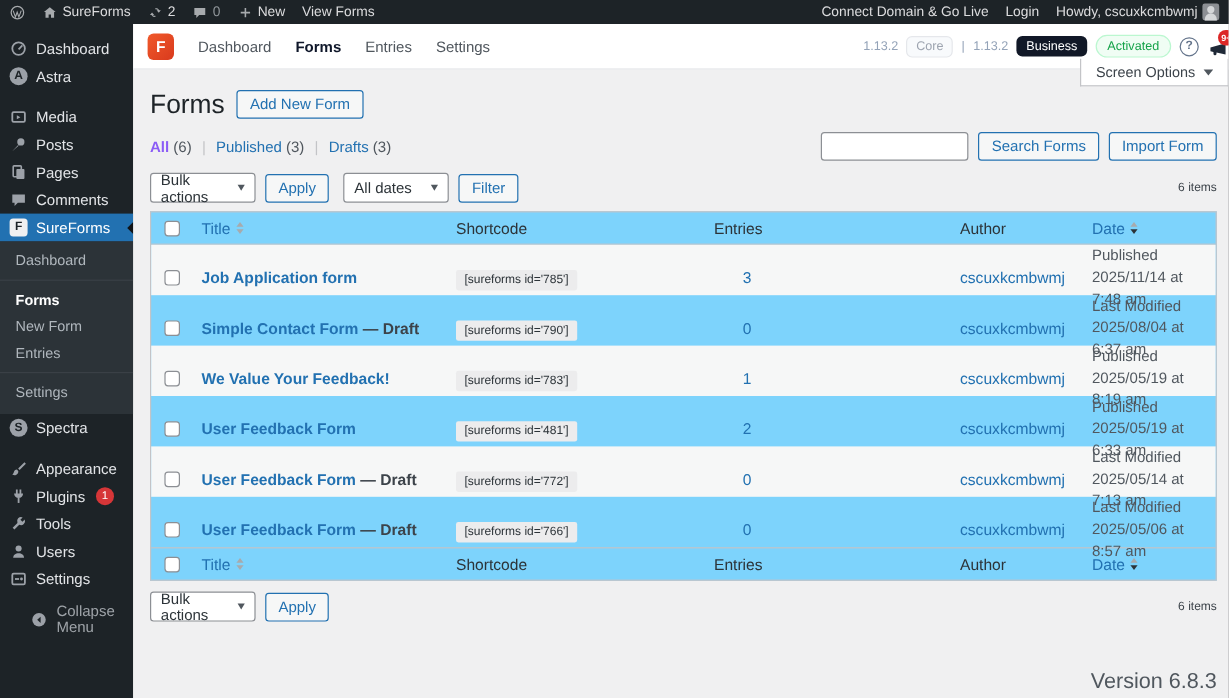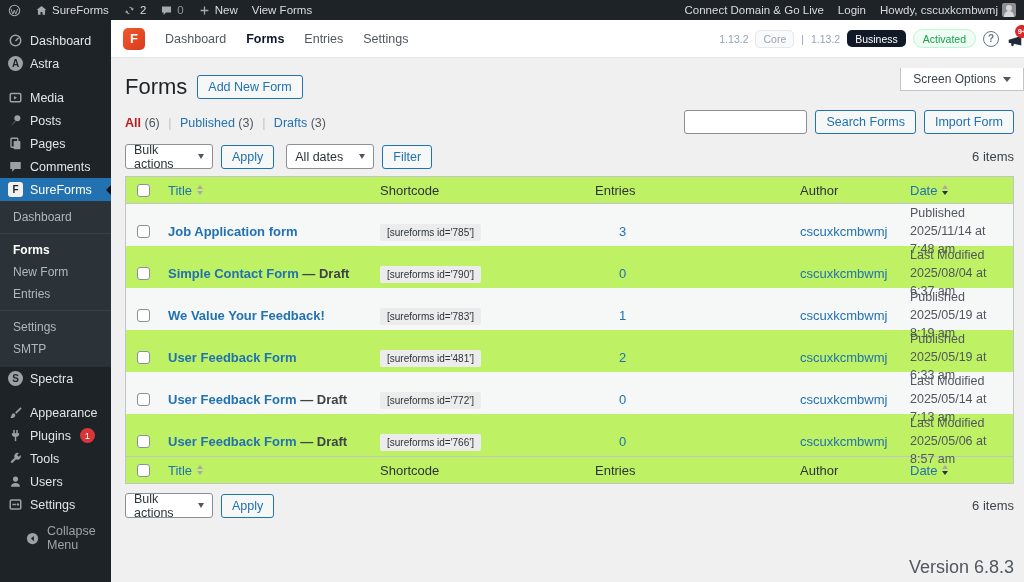--- a/index.html
+++ b/index.html
@@ -54,49 +54,49 @@
   .pill-core { background:#f8fafc; border:1px solid #e5e7eb; color:#9ca3af; border-radius:5px; padding:2px 7px; }
   .pill-business { background:#111827; color:#fff; border-radius:5px; padding:2.5px 8px;text-align:center; }
   .pill-activated { background:#f0fdf4; border:1px solid #bbf7d0; color:#16a34a; border-radius:999px; padding:2.5px 9px; }
   .help-circle { width:16px; height:16px; border-radius:50%; border:1.5px solid #64748b; color:#64748b;
     font-size:10px; font-weight:bold; display:flex; align-items:center; justify-content:center; }
   .megaphone-wrap { position:relative; width:20px; height:20px; }
   .megaphone-wrap svg { width:18px; height:18px; fill:#1f2937; margin-top:3px; }
   .notif-badge { position:absolute; top:-4px; right:-3px; min-width:14px; height:13px; border-radius:8px;
     background:#dc2626; color:#fff; font-size:7.5px; font-weight:bold; display:flex; align-items:center; justify-content:center; padding:0 2px; }
 
-  .screen-options { position:absolute; top:48px; right:0; background:#fff; border:1px solid #c3c4c7; border-top:none;
+  .screen-options { position:absolute; top:29px; right:0; background:#fff; border:1px solid #c3c4c7; border-top:none;
     padding:4px 12px; font-size:12px; color:#3c434a; display:flex; gap:7px; align-items:center; z-index:5; cursor:pointer; }
   .tri-down { width:0; height:0; border-left:4px solid transparent; border-right:4px solid transparent; border-top:5px solid #50575e; }
 
   
   .content { padding:12px 10px 0 14px; flex:1; position:relative; }
   .title-row { display:flex; align-items:center; gap:10px; margin:4px 0 10px; }
   .page-title { font-size:22px; font-weight:400; color:#1d2327; }
   .btn { background:#f6f7f7; border:1px solid #2271b1; color:#2271b1; border-radius:3px; font-size:12.5px;
     padding:4px 10px; font-family:"Liberation Sans",sans-serif; cursor:pointer; white-space:nowrap; }
   .filter-search-row { display:flex; justify-content:space-between; align-items:flex-end; margin-bottom:10px; }
   .subsubsub { font-size:12.5px; color:#50575e; padding-bottom:4px; }
   .subsubsub a { color:#2271b1; text-decoration:none; cursor:pointer; }
-  .subsubsub .current-filter { color:#b91c1c; font-weight:bold; }
+  .subsubsub .current-filter { color:#8b5cf6; font-weight:bold; }
   .subsubsub .count { color:#50575e; }
   .subsubsub .sep { color:#c3c4c7; margin:0 5px; }
   .search-group { display:flex; gap:8px; align-items:center; }
   .search-input { width:123px; height:24px; border:1px solid #8c8f94; border-radius:3px; background:#fff;
     font-size:12.5px; padding:0 6px; font-family:"Liberation Sans",sans-serif; }
   .bulk-row { display:flex; align-items:center; gap:8px; margin-bottom:7px; }
   .select { height:25px; background:#fff; border:1px solid #8c8f94; border-radius:3px; font-size:12.5px; color:#2c3338;
     display:inline-flex; align-items:center; gap:14px; padding:0 8px; cursor:pointer; }
   .select .tri-down { border-top-color:#50575e; border-left-width:3.5px; border-right-width:3.5px; }
   .sel-bulk { width:88px; justify-content:space-between; }
   .sel-dates { width:88px; justify-content:space-between; margin-left:4px; }
-  .items-count { margin-left:auto; font-size:13px; color:#3c434a; }
-
-  
-  .list-table { background:#bef264; border:1px solid #c3c4c7; }
+  .items-count { margin-left:auto; font-size:10px; color:#3c434a; }
+
+  
+  .list-table { background:#7dd3fc; border:1px solid #c3c4c7; }
   .thead, .tfoot, .trow { display:grid; grid-template-columns:34px 212px 215px 205px 110px 1fr; align-items:center; }
   .thead { height:27px; border-bottom:1px solid #c3c4c7; }
   .tfoot { height:27px; border-top:1px solid #c3c4c7; }
   .trow { height:42px; }
   .trow.alt { background:#f6f7f7; }
   .cell { padding-left:8px; font-size:13px; color:#2c3338; }
   .cb-cell { display:flex; justify-content:center; padding-left:0; }
   .checkbox { width:13px; height:13px; border:1px solid #8c8f94; border-radius:3px; background:#fff; cursor:pointer; }
   .col-link { color:#2271b1; text-decoration:none; cursor:pointer; display:inline-flex; align-items:center; gap:5px; }
   .sort-arrows { display:inline-flex; flex-direction:column; gap:2px; }
@@ -212,21 +212,20 @@
         <span>SureForms</span>
       </div>
       <div class="submenu">
         <div class="sm-item"><span>Dashboard</span></div>
         <div class="sm-sep"></div>
         <div class="sm-item current"><span>Forms</span></div>
         <div class="sm-item"><span>New Form</span></div>
         <div class="sm-item"><span>Entries</span></div>
         <div class="sm-sep"></div>
         <div class="sm-item"><span>Settings</span></div>
-        <div class="sm-item"><span>SMTP</span></div>
       </div>
       <div class="sb-item">
         <span class="letter-badge">S</span>
         <span>Spectra</span>
       </div>
       <div class="sb-sep"></div>
       <div class="sb-item">
         <svg class="icon" viewBox="0 0 20 20">
             <path d="M16.5 3l-7 7 1.6 1.6 7-7zM8.2 11c-2 0-3.1 1-3.6 3.4-.2 1-.7 1.6-1.6 2.1 1.3.8 2.8 1 4.1.5 1.8-.7 2.6-2 2.6-4z"></path>
           </svg>

